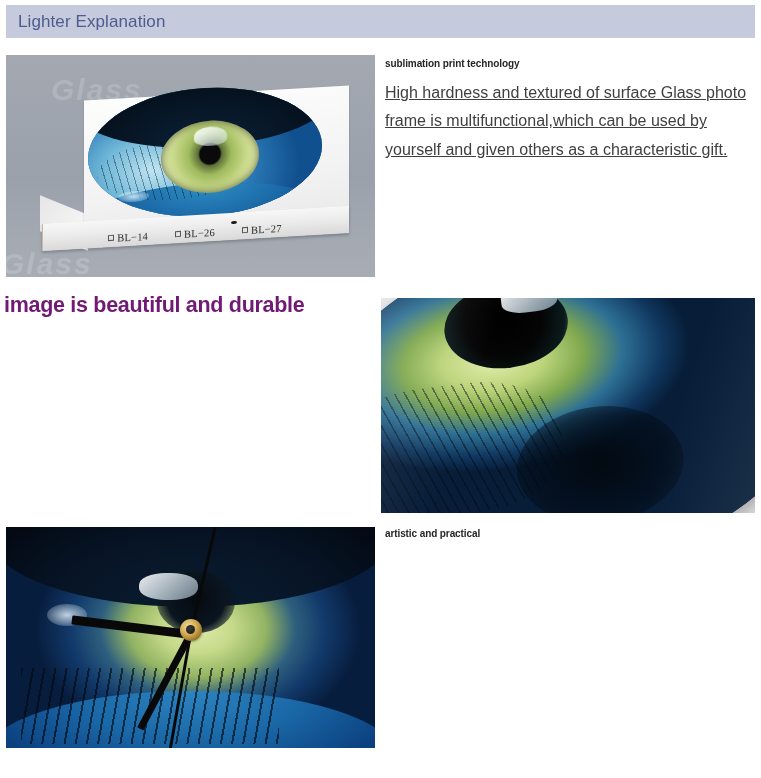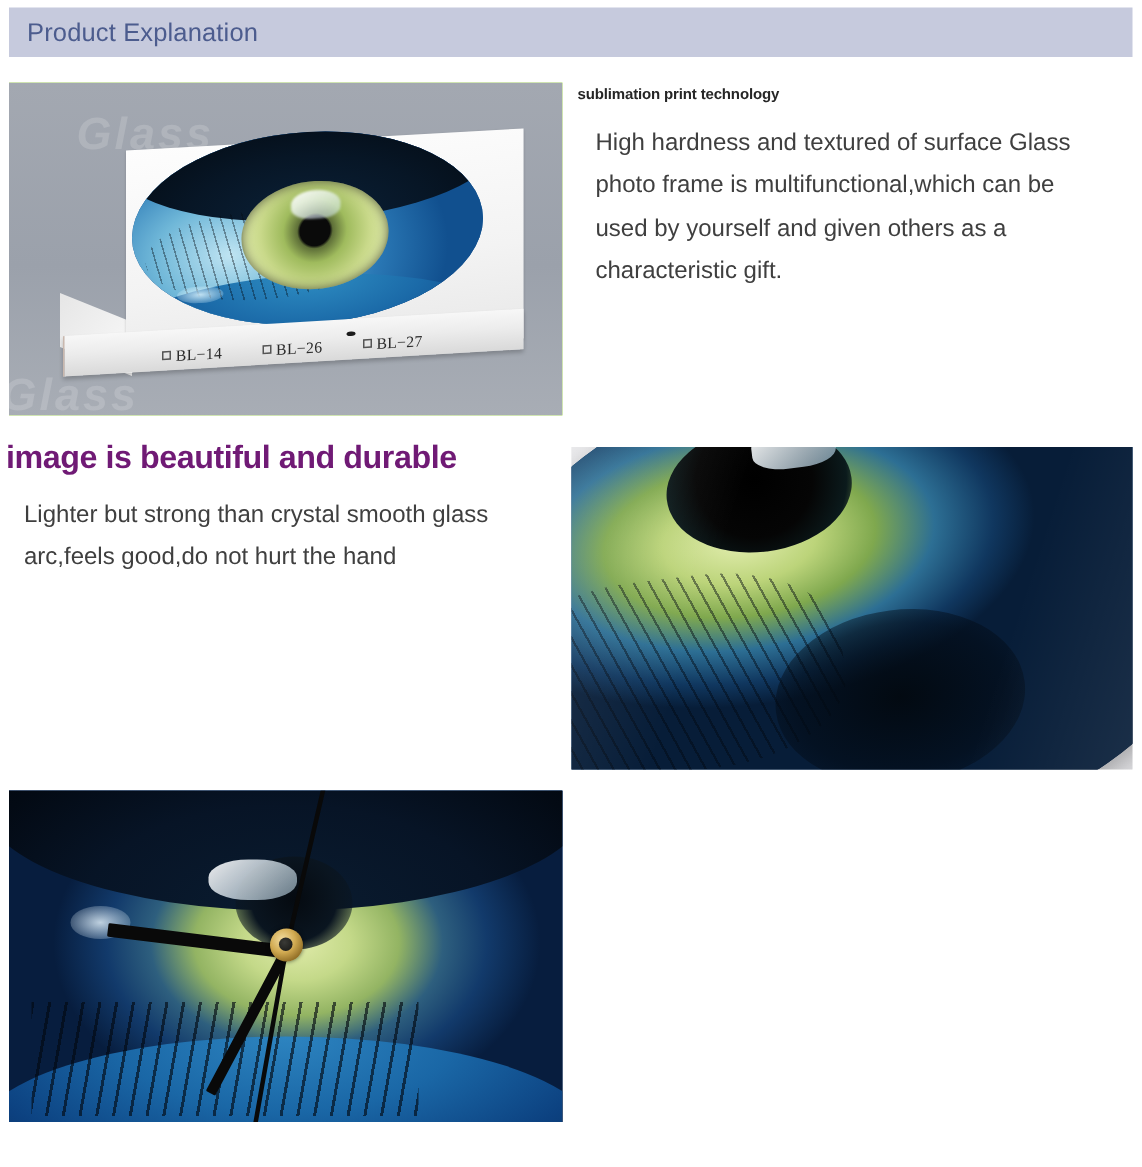--- a/index.html
+++ b/index.html
@@ -35,21 +35,21 @@
     font-weight: 400;
     color: #4c5c8e;
     letter-spacing: 0.1px;
     line-height: 1;
   }
 
   
   .img-block {
     position: absolute;
     overflow: hidden;
-    background: #bef264;
+    background: #22c55e;
   }
   .text-block { position: absolute; }
 
   .heading-sm {
     font-size: 10px;
     font-weight: bold;
     color: #262626;
     margin: 0 0 9px 0;
     line-height: 1.2;
     letter-spacing: -0.1px;
@@ -60,21 +60,22 @@
     color: #701a75;
     margin: 0 0 7px 0;
     line-height: 1.15;
     letter-spacing: -0.3px;
   }
   .body-text {
     font-size: 16px;
     font-weight: 400;
     color: #3f3f3f;
     line-height: 1.78;
-    margin: 12px;
+    margin: 0;
+    text-decoration: underline;
   }
 
   
   #img-product-box { left: 6px; top: 55px; width: 369px; height: 222px; }
   .box-scene {
     position: absolute; inset: 0;
     background: linear-gradient(180deg, #a3a8b1 0%, #9ba1ab 55%, #a8adb5 100%);
   }
   .box-wm {
     position: absolute;
@@ -308,21 +309,21 @@
 
   
   #text-sublimation { left: 385px; top: 58px;  width: 365px; }
   #text-durable     { left: 4px;   top: 293px; width: 365px; }
   #text-artistic    { left: 385px; top: 528px; width: 368px; }
 </style>
 </head>
 <body>
 
 <div class="section-header">
-  <span class="section-header-title">Product Explanation</span>
+  <span class="section-header-title">Lighter Explanation</span>
 </div>
 
 <div class="img-block" id="img-product-box">
   <div class="box-scene">
 
     <div class="box-wm w1">Glass</div>
     <div class="box-wm w2">Glass</div>
     <div class="box-wm w3">Glass</div>
 
     <div class="frame-edge-left"></div>
@@ -356,21 +357,20 @@
   </div>
 </div>
 
 <div class="text-block" id="text-sublimation">
   <h3 class="heading-sm">sublimation print technology</h3>
   <p class="body-text">High hardness and textured of surface Glass photo frame is multifunctional,which can be used by yourself and given others as a characteristic gift.</p>
 </div>
 
 <div class="text-block" id="text-durable">
   <h2 class="heading-lg">image is beautiful and durable</h2>
-  <p class="body-text">Lighter but strong than crystal smooth glass arc,feels good,do not hurt the hand</p>
 </div>
 
 <div class="img-block" id="img-closeup">
   <div class="closeup-scene">
     <div class="closeup-disc">
       <div class="closeup-art"></div>
       <div class="closeup-lash"></div>
       <div class="closeup-dark"></div>
       <div class="closeup-pupil"></div>
       <div class="closeup-sheen"></div>
@@ -388,13 +388,14 @@
     <div class="clock-highlight2"></div>
     <div class="hand hand-sec"></div>
     <div class="hand hand-sec2"></div>
     <div class="hand hand-hour"></div>
     <div class="hand hand-min"></div>
     <div class="clock-hub"></div>
   </div>
 </div>
 
 <div class="text-block" id="text-artistic">
+  <h3 class="heading-sm">artistic and practical</h3>
 </div>
 
 </body></html>

